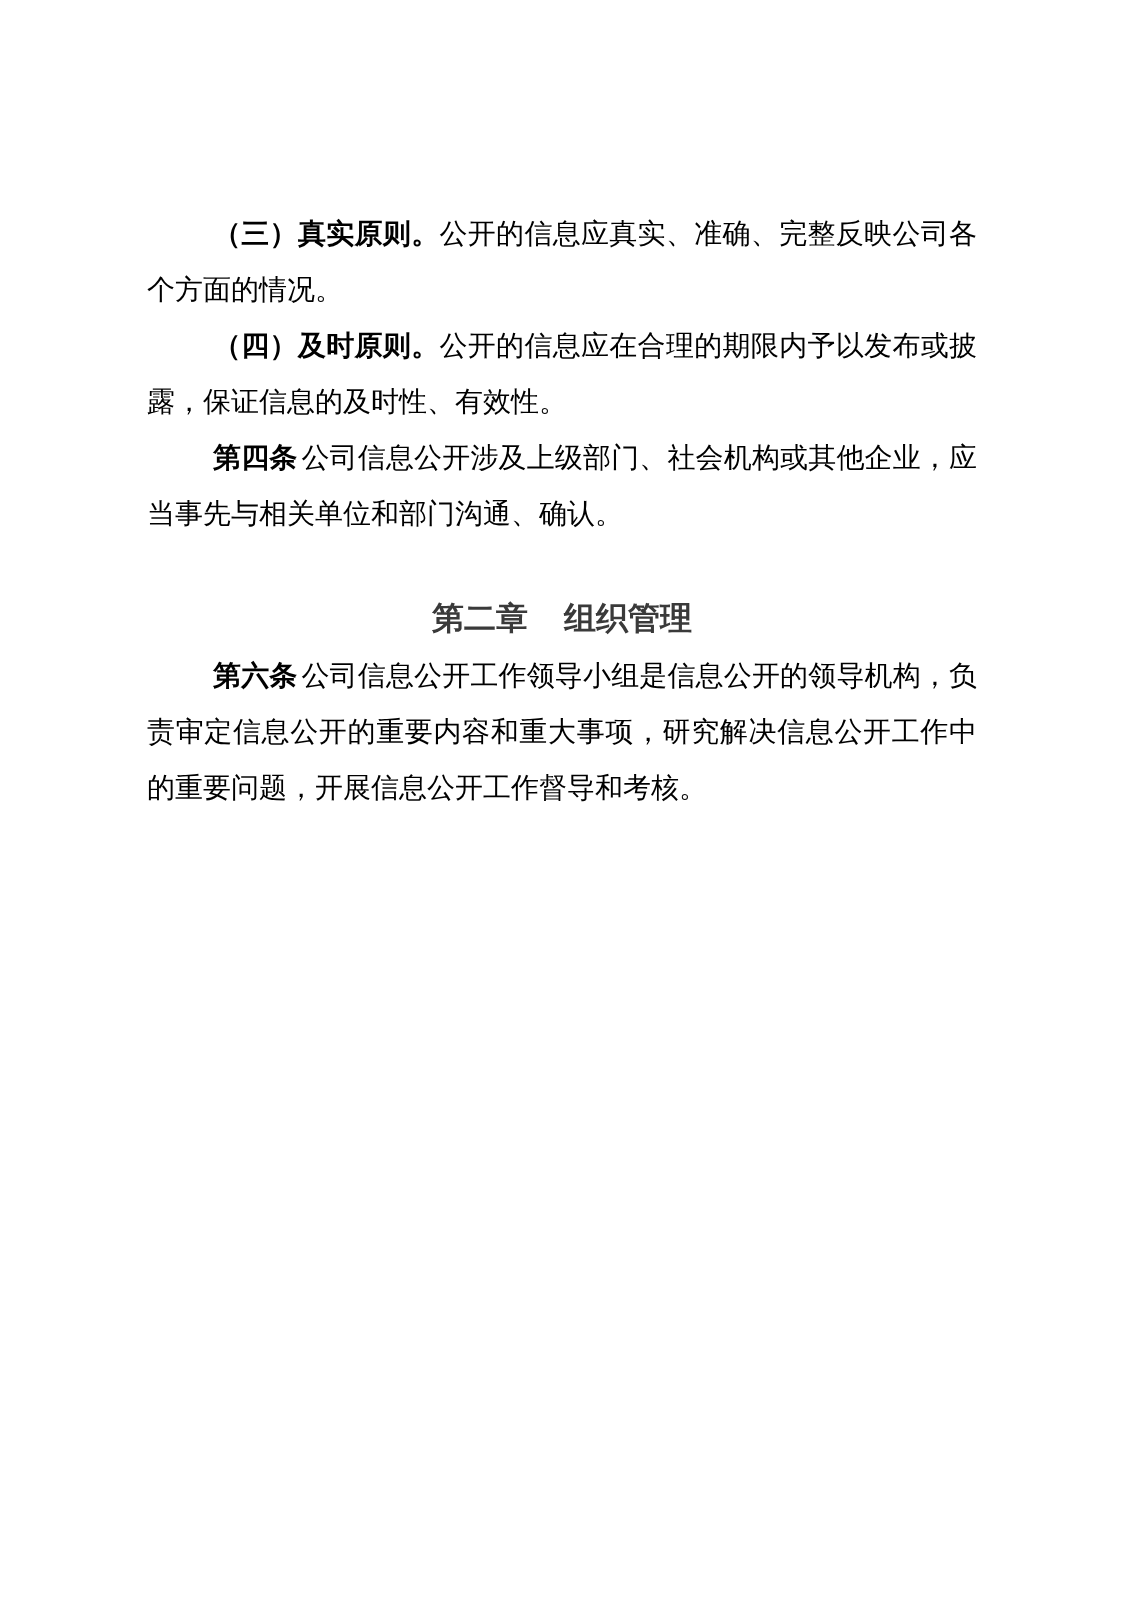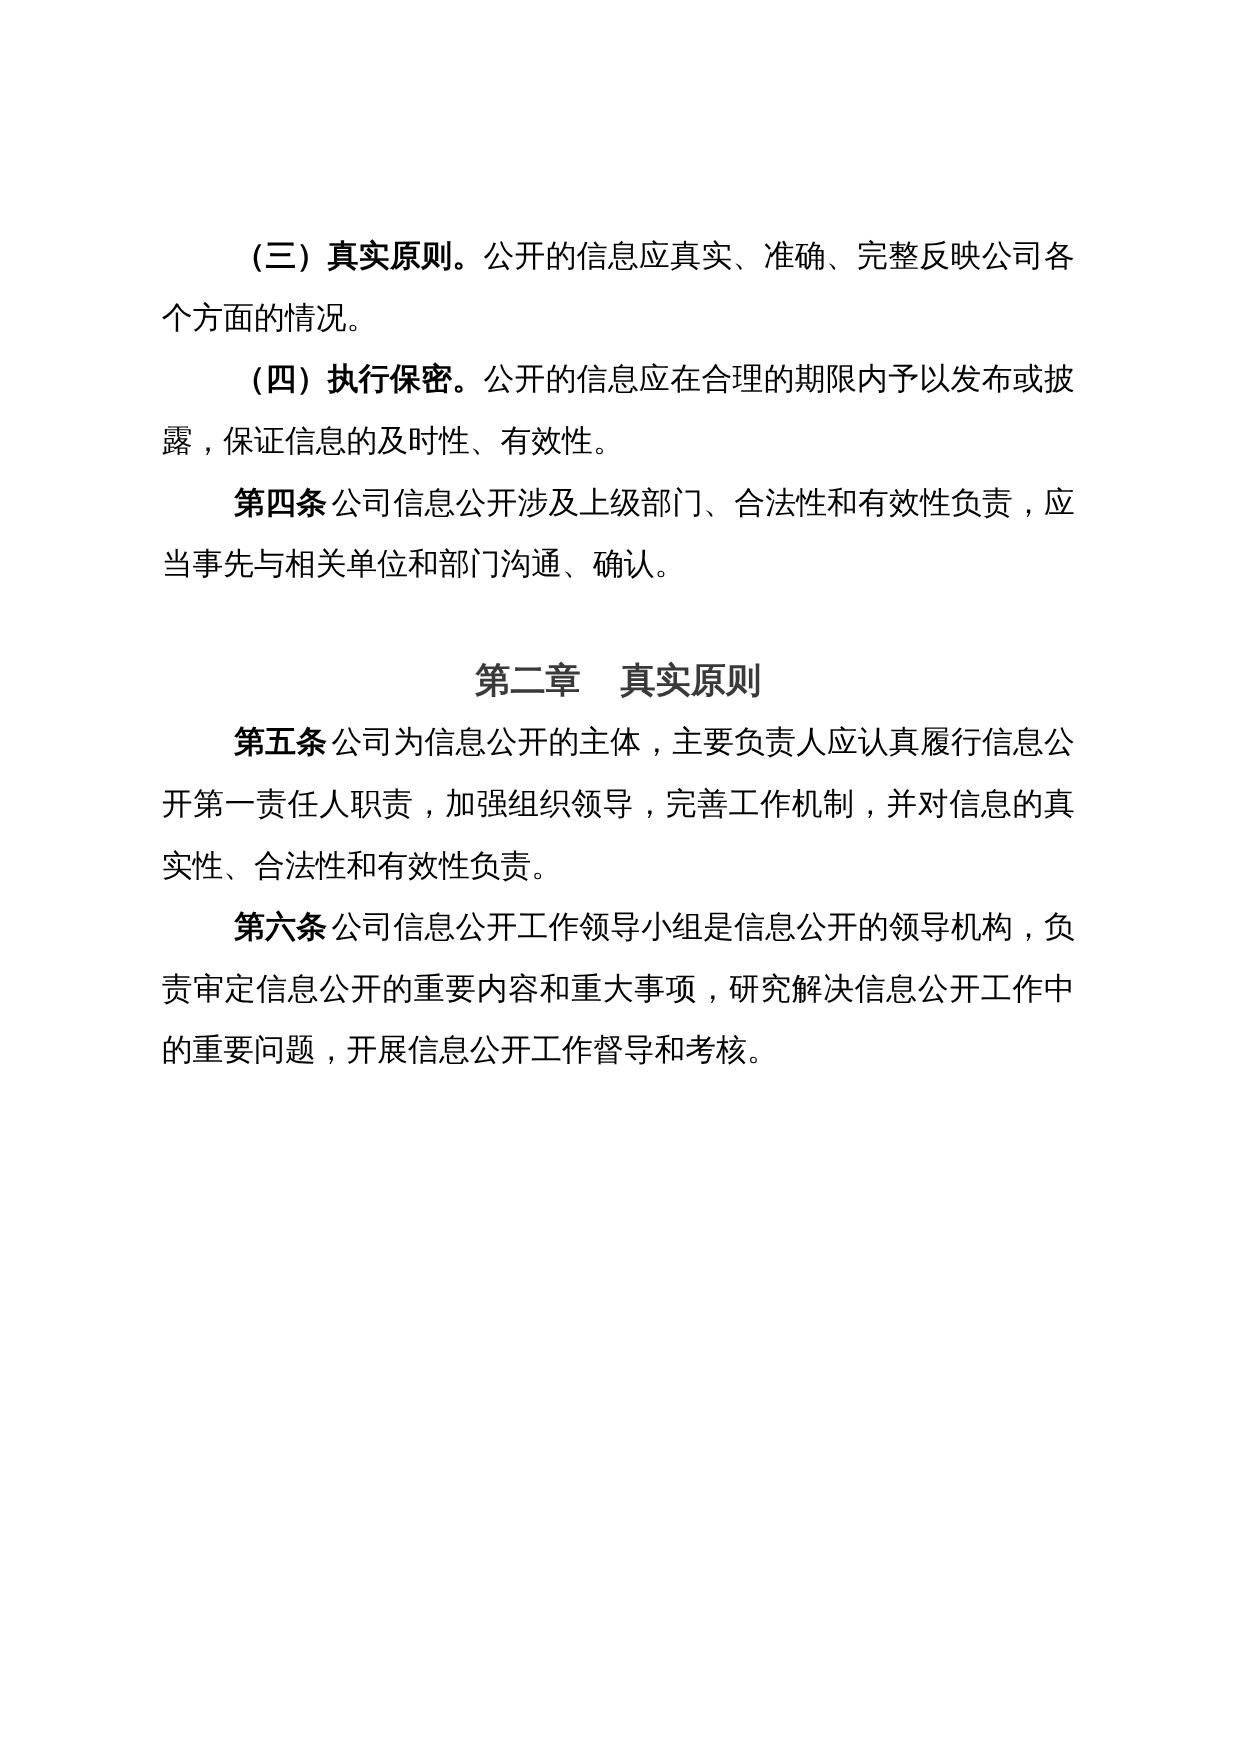--- a/index.html
+++ b/index.html
@@ -53,24 +53,23 @@
     width: 36px;
   }
 </style>
 </head>
 <body>
 
 <div class="page">
 
   <p class="para"><span class="lead">（三）真实原则。</span><span>公开的信息应真实、准确、完整反映公司各个方面的情况。</span></p>
 
-  <p class="para"><span class="lead">（四）执行保密。</span><span>公开的信息应在合理的期限内予以发布或披露，保证信息的及时性、有效性。</span></p>
+  <p class="para"><span class="lead">（四）及时原则。</span><span>公开的信息应在合理的期限内予以发布或披露，保证信息的及时性、有效性。</span></p>
 
-  <p class="para"><span class="lead-ord">第四条</span><span>公司信息公开涉及上级部门、合法性和有效性负责，应当事先与相关单位和部门沟通、确认。</span></p>
+  <p class="para"><span class="lead-ord">第四条</span><span>公司信息公开涉及上级部门、社会机构或其他企业，应当事先与相关单位和部门沟通、确认。</span></p>
 
-  <h2 class="chapter"><span>第二章</span><span class="chapter-gap"></span><span>真实原则</span></h2>
+  <h2 class="chapter"><span>第二章</span><span class="chapter-gap"></span><span>组织管理</span></h2>
 
-  <p class="para"><span class="lead-ord">第五条</span><span>公司为信息公开的主体，主要负责人应认真履行信息公开第一责任人职责，加强组织领导，完善工作机制，并对信息的真实性、合法性和有效性负责。</span></p>
 
   <p class="para"><span class="lead-ord">第六条</span><span>公司信息公开工作领导小组是信息公开的领导机构，负责审定信息公开的重要内容和重大事项，研究解决信息公开工作中的重要问题，开展信息公开工作督导和考核。</span></p>
 
 
 </div>
 
 </body></html>

